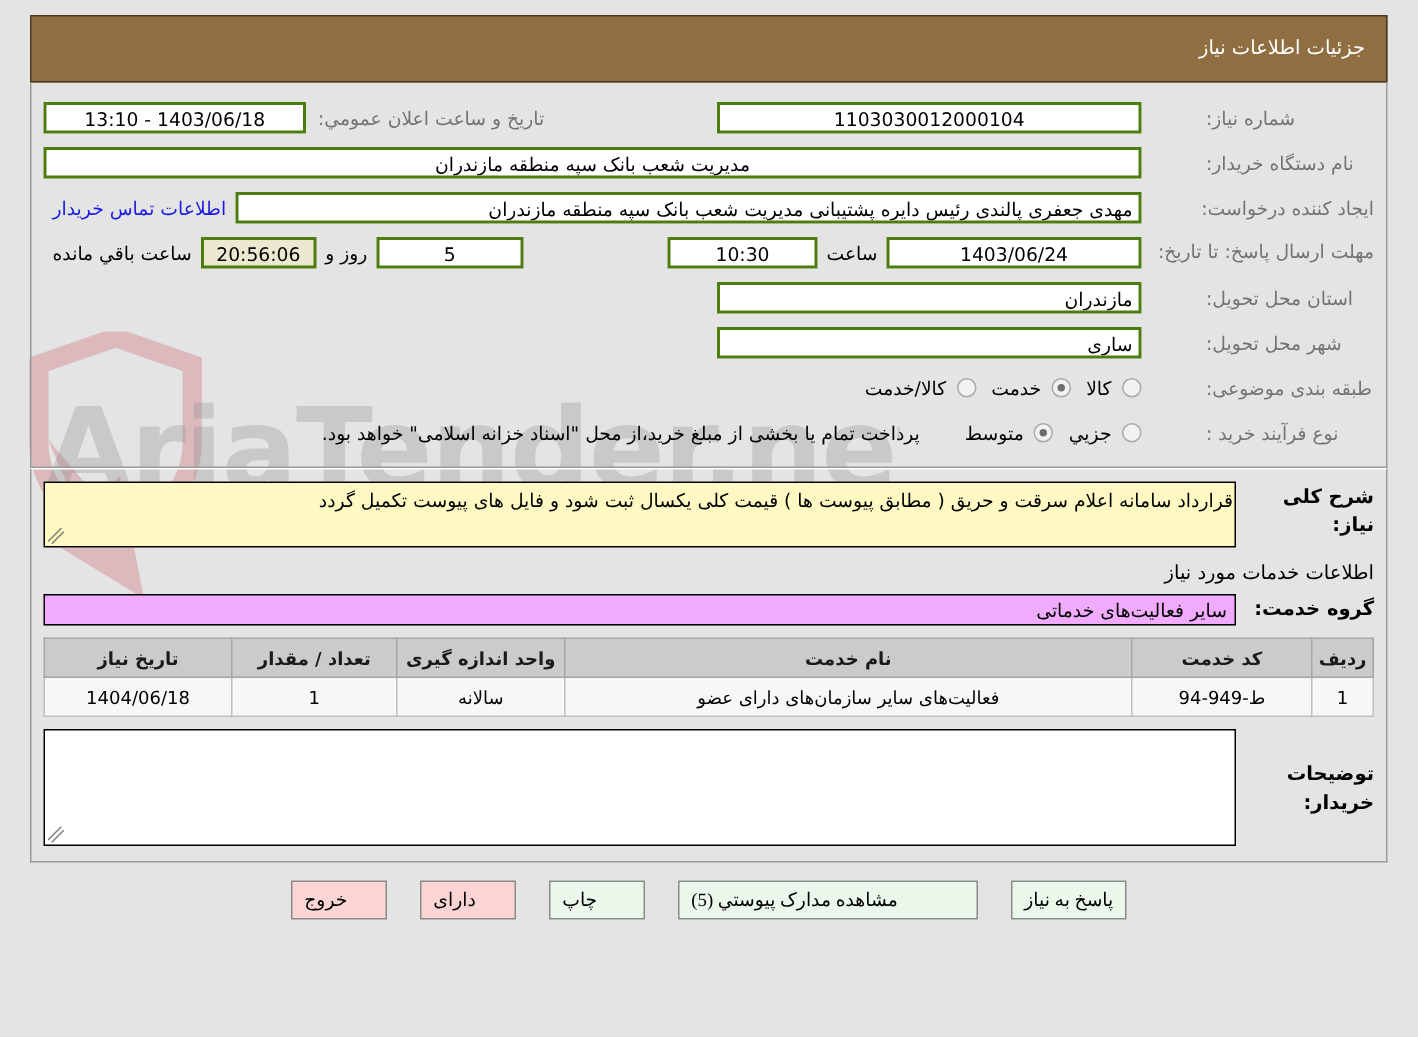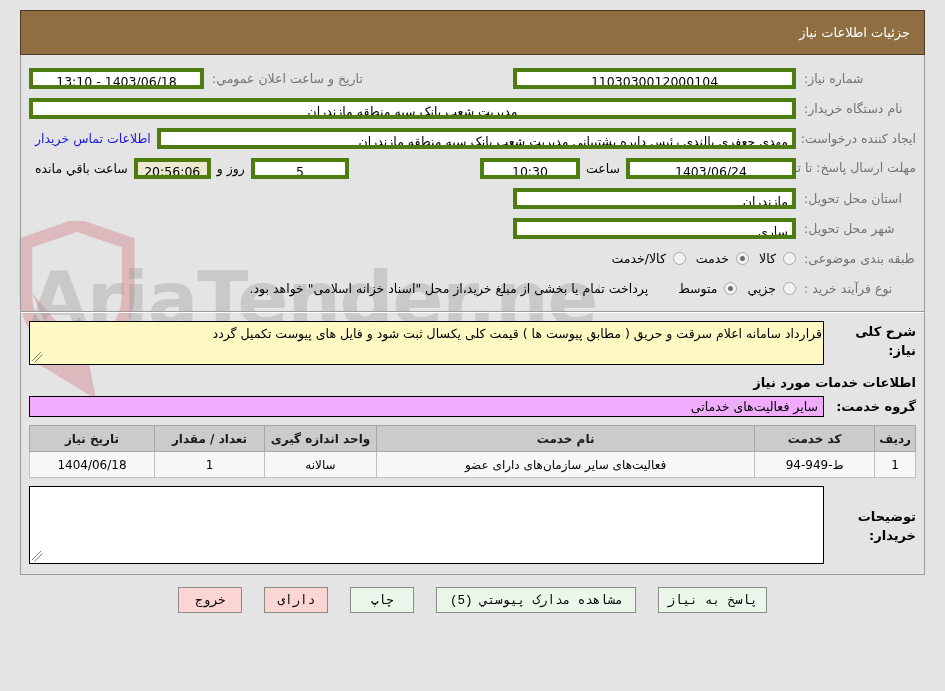--- a/index.html
+++ b/index.html
@@ -88,23 +88,23 @@
     flex-wrap: nowrap;
   }
   .lbl {
     text-align: left;
     font-size: 12.5px;
     color: #737373;
     white-space: nowrap;
     flex: 0 0 auto;
     padding-left: 8px;
   }
-  .lbl.w-right { width: 120px; }
+  .lbl.w-right { width: 120px; margin-left: 35px; }
   .fld {
-    border: 4px solid #4d7c0f;
+    border: 2px solid #4d7c0f;
     background: #fff;
     height: 21px;
     line-height: 19px;
     padding: 0 4px;
     font-size: 12.5px;
     text-align: center;
     overflow: hidden;
     white-space: nowrap;
     flex: 0 0 auto;
   }
@@ -177,21 +177,21 @@
     text-align: right;
   }
   .resize-grip {
     position: absolute;
     left: 2px; bottom: 1px;
     width: 11px; height: 11px;
     opacity: .75;
   }
 
   .section-title {
-    font-weight: bold;
+    font-weight: normal;
     font-size: 13px;
     margin: 10px 0 6px 0;
     text-align: right;
   }
 
   .svcrow { display: flex; align-items: center; margin-bottom: 8px; }
   .svc-label { font-weight: bold; font-size: 13px; width: 92px; flex: 0 0 auto; text-align: right; }
   .svc-field {
     flex: 1 1 auto;
     border: 1px solid #000;
@@ -259,24 +259,24 @@
     gap: 22px;
     padding: 12px 0 10px 0;
     direction: rtl;
   }
   .btn {
     border: 1px solid #8a8a8a;
     background: #eaf7ea;
     font-size: 12.5px;
     padding: 4px 8px;
     min-width: 64px;
-    text-align: center;
+    text-align: left;
     cursor: pointer;
     white-space: nowrap;
-    font-family: Liberation Mono, monospace;
+    font-family: Liberation Serif, serif;
   }
   .btn.red { background: #fbd4d4; }
   .btn.wide { min-width: 200px; }
 </style>
 </head>
 <body>
 
 <div id="watermark">
   <svg class="wm-shield" viewBox="0 0 120 142">
     <path d="M60 4 L112 22 L112 74 C112 108 88 128 60 138 C32 128 8 108 8 74 L8 22 Z" fill="none" stroke="rgba(214,150,155,0.55)" stroke-width="13"></path>

